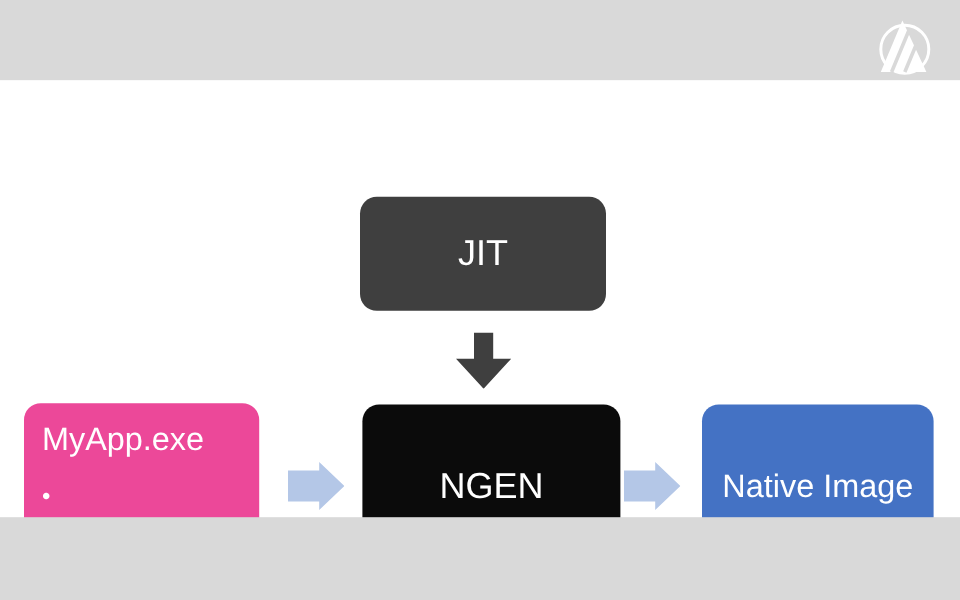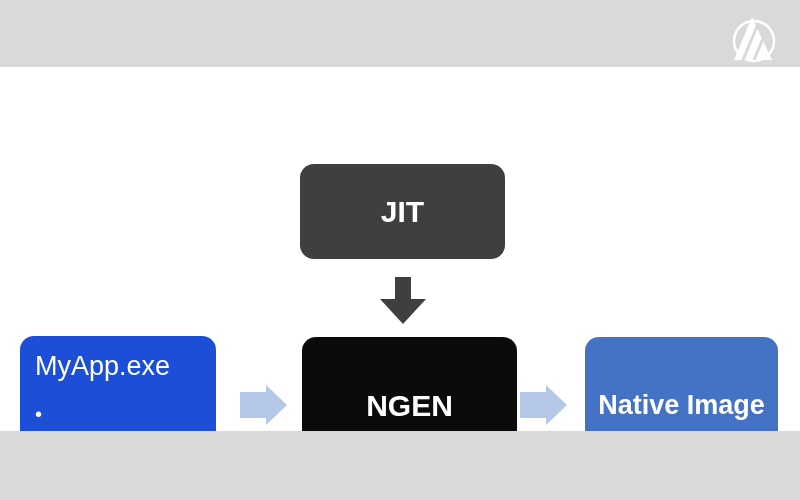--- a/index.html
+++ b/index.html
@@ -40,38 +40,37 @@
   }
   .box {
     position: absolute;
     border-radius: 14px;
     color: #ffffff;
   }
   .center-text {
     display: flex;
     align-items: center;
     justify-content: center;
-    font-weight: bold;
   }
   .jit-box {
     left: 300px; top: 97px;
     width: 205px; height: 95px;
     background: #3f3f3f;
     font-size: 30px;
   }
   .ngen-box {
     left: 302px; top: 270px;
     width: 215px; height: 138px;
     background: #0b0b0b;
     font-size: 30px;
   }
   .myapp-box {
     left: 20px; top: 269px;
     width: 196px; height: 138px;
-    background: #1d4ed8;
+    background: #ec4899;
     padding: 13px 8px 0 15px;
   }
   .native-box {
     left: 585px; top: 270px;
     width: 193px; height: 137px;
     background: #4472c4;
     font-size: 27px;
   }
   .myapp-title {
     font-size: 27px;

